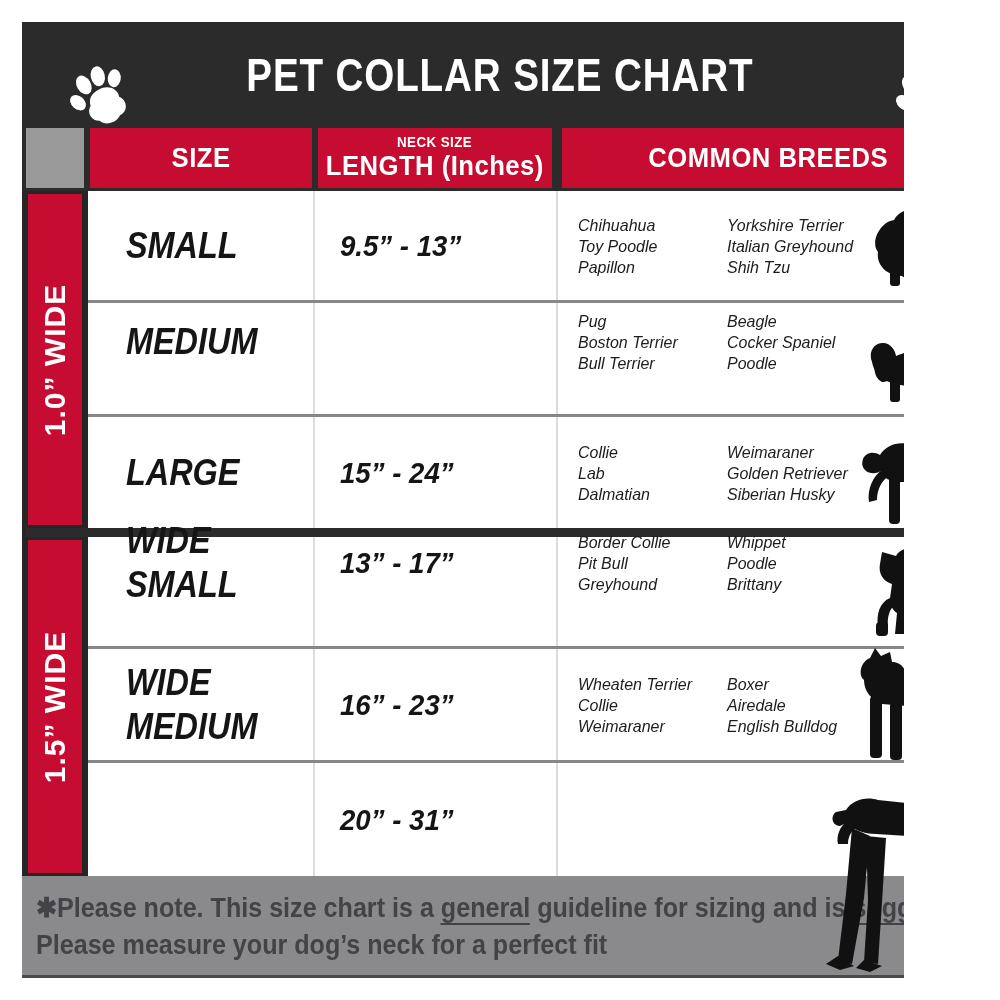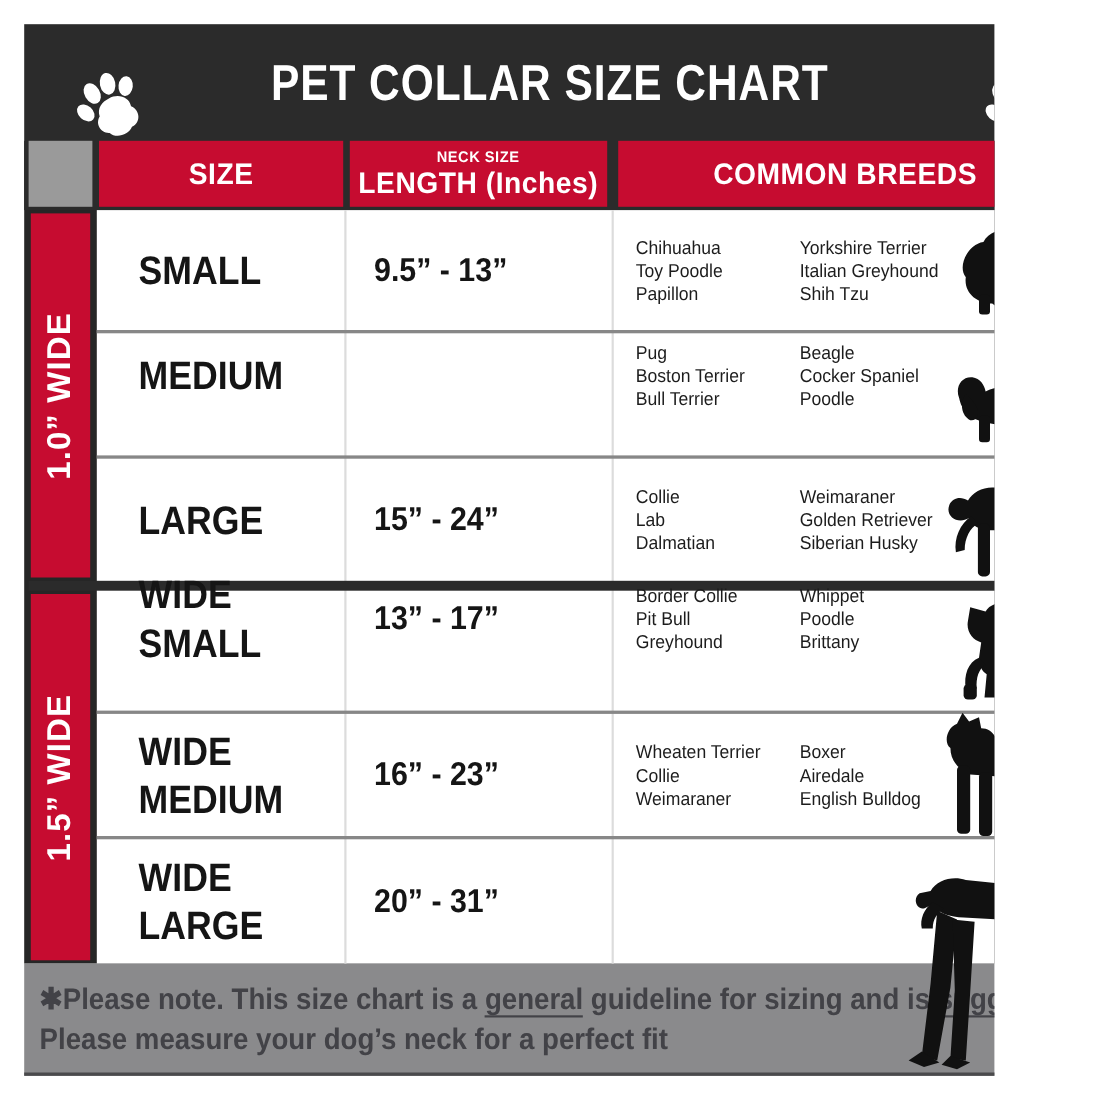--- a/index.html
+++ b/index.html
@@ -35,21 +35,21 @@
   .vstrip2{left:6px;top:518px;height:333px;}
   .vlabel{position:absolute;left:50%;top:50%;transform:translate(-50%,-50%) rotate(-90deg);
           color:#fff;font-size:30px;font-weight:bold;letter-spacing:1px;white-space:nowrap;}
 
   
   .colsep{top:169px;width:2px;height:685px;background:#dcdcdc;}
   .rowsep{left:66px;width:886px;height:3px;background:#878787;}
   .thicksep{left:4px;top:506px;width:948px;height:9px;background:#2b2b2b;}
 
   
-  .row{left:66px;width:886px;}
+  .row{left:66px;width:886px;font-style:italic;}
   .cell-size{position:absolute;left:0;top:0;bottom:0;width:222px;display:flex;align-items:center;}
   .size-label{margin-left:38px;font-size:36px;font-weight:bold;color:#151515;line-height:1.2;
               transform:scaleX(0.9);transform-origin:left center;width:200px;}
   .cell-length{position:absolute;left:230px;top:0;bottom:0;width:234px;display:flex;align-items:center;}
   .length-label{margin-left:22px;font-size:30px;font-weight:bold;color:#151515;white-space:nowrap;
                 transform:scaleX(0.92);transform-origin:left center;}
   .cell-breeds{position:absolute;left:474px;top:0;bottom:0;width:412px;}
   .breedcol{position:absolute;top:50%;transform:translateY(-50%) scaleX(0.94);transform-origin:left center;
             font-size:17px;color:#1c1c1c;line-height:21px;white-space:nowrap;}
   .breedcol-a{left:16px;}
@@ -219,23 +219,20 @@
       <div class="breedcol breedcol-b">
         <div>Boxer</div>
         <div>Airedale</div>
         <div>English Bulldog</div>
           </div>
     </div>
   </div>
   <div class="abs rowsep" style="top:738px"></div>
 
   <div class="abs row" style="top:741px;height:113px">
-    <div class="cell-size">
-      <div class="size-label">WIDE LARGE</div>
-        </div>
     <div class="cell-length">
       <div class="length-label">20” - 31”</div>
         </div>
   </div>
 
   <div class="abs footer-text">
     <div><span>✱Please note. This size chart is a </span><span class="uline">general</span><span> guideline for sizing and is </span><span class="uline">suggestive</span><span> only.</span></div>
     <div>Please measure your dog’s neck for a perfect fit</div>
   </div>
 

